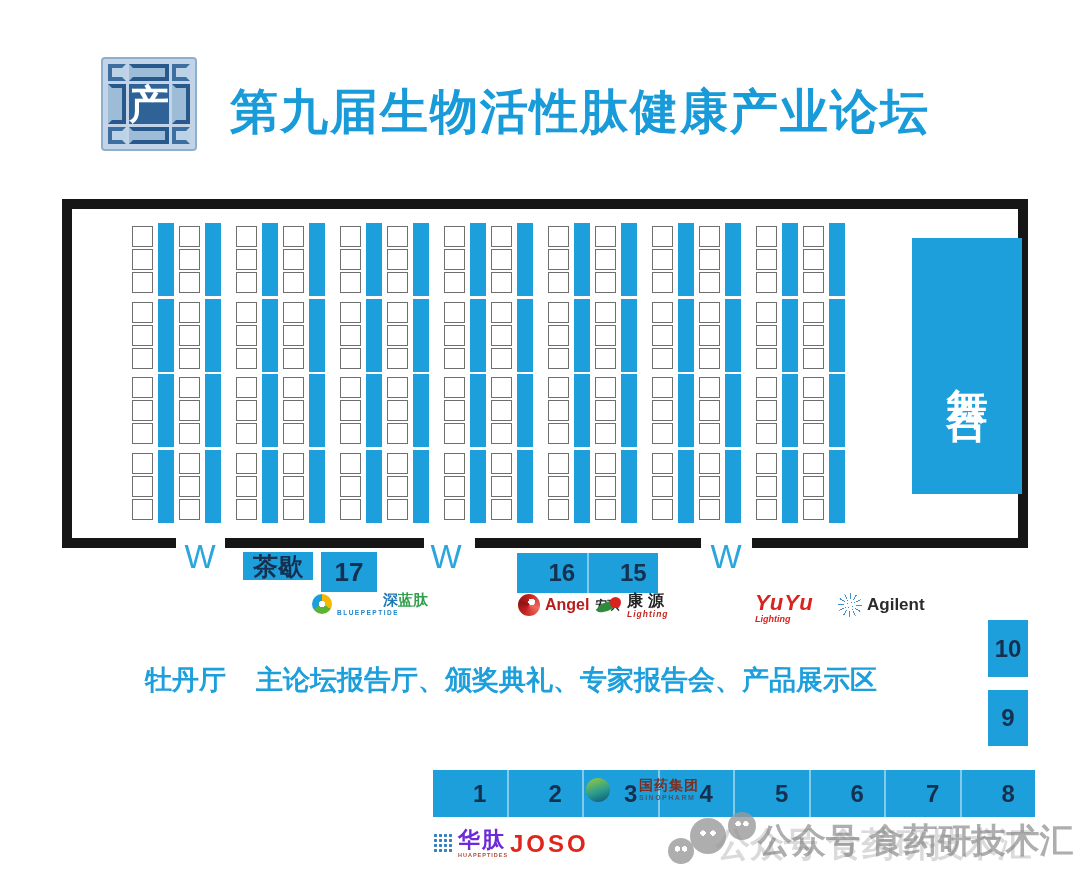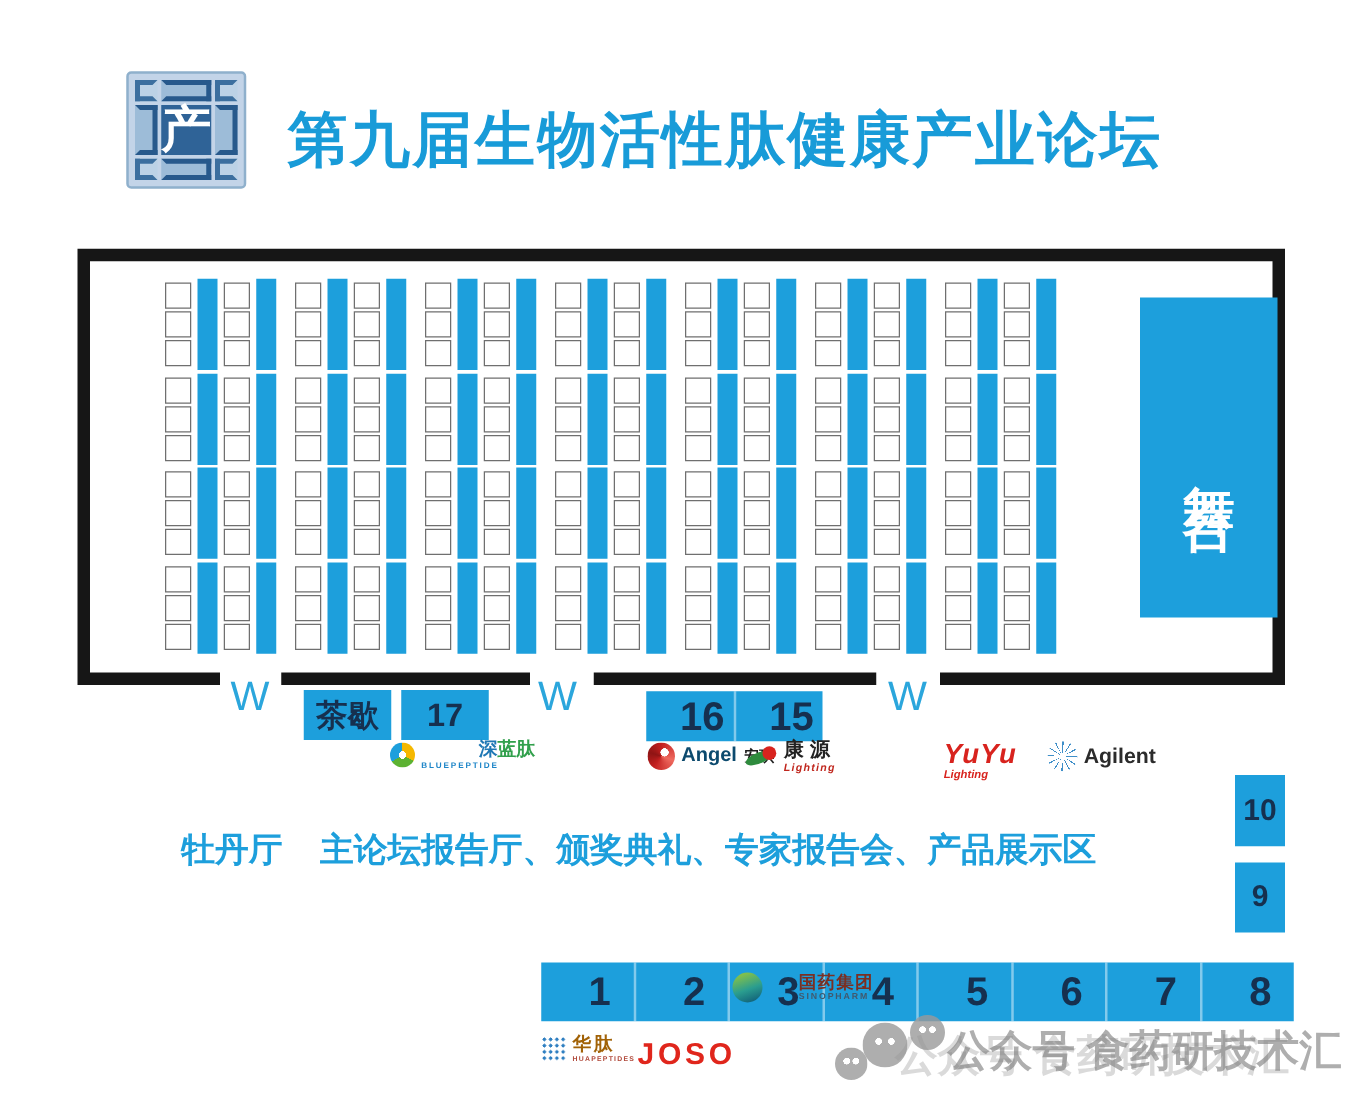--- a/index.html
+++ b/index.html
@@ -42,59 +42,59 @@
   .door-gap{top:536px;height:14px;background:#fff;z-index:2;}
   .door-w{top:540px;width:60px;text-align:center;color:var(--door);font-size:33px;
         font-weight:500;z-index:3;line-height:1;}
 
   
   .booth{background:var(--accent);color:var(--number);display:flex;align-items:center;
         justify-content:center;font-weight:600;font-size:26px;}
   .booth.cn{font-weight:800;font-size:25px;}
   .cellrow{display:flex;background:var(--accent);}
   .cellrow .cell{flex:1;display:flex;align-items:center;justify-content:center;
-        font-weight:600;font-size:32px;color:var(--number);padding-left:20px;}
+        font-weight:600;font-size:24px;color:var(--number);padding-left:20px;}
   .cellrow .cell + .cell{border-left:2px solid rgba(255,255,255,.45);}
 
   
   .caption{left:145px;top:662px;color:var(--accent);font-size:27px;font-weight:900;white-space:nowrap;text-align:right;}
   .caption .rooms{margin-left:30px;}
 
   
   .lg{display:flex;align-items:center;gap:5px;}
   .col{display:flex;flex-direction:column;line-height:1.1;}
   .bp-ic{width:20px;height:20px;border-radius:50%;
         background:radial-gradient(circle at 50% 50%, #fff 0 3px, transparent 3px),
                    conic-gradient(#f5b800 0 33%, #5cb232 33% 66%, #1d9fdc 66% 100%);}
   .bp-cn{font-size:15px;font-weight:800;color:#31a04c;display:block;margin-left:46px;}
   .bp-cn::first-letter{color:#1f78b5;}
   .bp-en{font-size:6.5px;font-weight:700;color:#1d85c8;letter-spacing:1.5px;}
   .angel-ic{width:22px;height:22px;border-radius:50%;
         background:radial-gradient(circle at 62% 36%, #fff 0 3.2px, transparent 3.4px),
                    conic-gradient(#c21f1f,#ef6a5f,#c21f1f 60%,#8f1414,#c21f1f);}
-  .angel-en{font-size:16px;font-weight:800;color:#0c4a6e;}
+  .angel-en{font-size:16px;font-weight:800;color:#b91c1c;}
   .angel-cn{font-size:12px;font-weight:700;color:#1c1c1c;margin-left:1px;}
   .ky-ic{width:26px;height:20px;position:relative;}
   .ky-ic::before{content:"";position:absolute;left:0;top:7px;width:22px;height:9px;background:#2e8b3d;
         border-radius:60% 100% 40% 100%;transform:rotate(-28deg);}
   .ky-ic::after{content:"";position:absolute;right:1px;top:2px;width:11px;height:11px;background:#d8231e;border-radius:50%;}
   .ky-cn{font-size:16px;font-weight:800;color:#222;letter-spacing:5px;}
   .ky-en{font-size:8.5px;font-style:italic;font-weight:700;color:#c0271e;letter-spacing:1px;}
   .yuyu{position:relative;}
   .yuyu::before{content:"";position:absolute;right:-14px;top:-10px;width:52px;height:48px;border-radius:50%;
         background:repeating-conic-gradient(rgba(245,184,0,.85) 0 5deg, transparent 5deg 21deg);}
   .yy1{position:relative;font-size:22px;font-weight:900;font-style:italic;color:#d8231e;letter-spacing:1px;}
   .yy2{position:relative;font-size:9px;font-weight:700;font-style:italic;color:#d8231e;}
   .ag-ic{width:24px;height:24px;border-radius:50%;
         background:radial-gradient(circle,#fff 0 2.5px,transparent 2.5px),
                    repeating-conic-gradient(#3f8fc9 0 5deg, transparent 5deg 30deg);}
   .ag-name{font-size:17px;font-weight:800;color:#2b2b2b;}
   .hp-ic{width:20px;height:20px;background:radial-gradient(#2f7fc1 1.4px, transparent 1.5px);
         background-size:5px 5px;}
-  .hp-cn{font-size:15px;font-weight:900;color:#a16207;letter-spacing:2px;}
+  .hp-cn{font-size:22px;font-weight:900;color:#6d28d9;letter-spacing:2px;}
   .hp-en{font-size:5.5px;font-weight:700;color:#b0493a;letter-spacing:1px;}
   .joso{font-size:24px;font-weight:900;color:#e0261c;letter-spacing:3px;}
   .sp-ic{width:24px;height:24px;border-radius:50%;
         background:linear-gradient(160deg,#7fbf4d 15%,#2a9d8f 55%,#13647a 90%);}
   .sp-cn{font-size:14px;font-weight:800;color:#7a2f23;letter-spacing:1px;}
   .sp-en{font-size:7px;font-weight:700;color:#41596e;letter-spacing:1.5px;}
 
   
   .wc{position:absolute;border-radius:50%;background:
         radial-gradient(circle at 36% 42%, #fff 0 2.6px, transparent 2.8px),
@@ -537,22 +537,22 @@
   </div>
   <div id="doors">
       <div class="abs door-gap" style="left: 176px; width: 49px;"></div>
       <div class="abs door-w" style="left: 170px;">W</div>
       <div class="abs door-gap" style="left: 424px; width: 51px;"></div>
       <div class="abs door-w" style="left: 416px;">W</div>
       <div class="abs door-gap" style="left: 701px; width: 51px;"></div>
       <div class="abs door-w" style="left: 696px;">W</div>
     </div>
 
-  <div class="abs booth cn" style="left:243px;top:552px;width:70px;height:40px;">茶歇</div>
-  <div class="abs booth" style="left:321px;top:552px;width:70px;height:40px;">17</div>
+  <div class="abs booth cn" style="left:243px;top:552px;width:70px;height:28px;">茶歇</div>
+  <div class="abs booth" style="left:321px;top:552px;width:56px;height:40px;">17</div>
   <div class="abs cellrow" style="left:517px;top:553px;width:141px;height:40px;">
       <div class="cell">16</div>
       <div class="cell">15</div>
     </div>
   <div class="abs booth" style="left:988px;top:620px;width:40px;height:57px;font-size:24px;">10</div>
   <div class="abs booth" style="left:988px;top:690px;width:40px;height:56px;font-size:24px;">9</div>
   <div class="abs cellrow" style="left:433px;top:770px;width:602px;height:47px;">
       <div class="cell">1</div>
       <div class="cell">2</div>
       <div class="cell">3</div>

